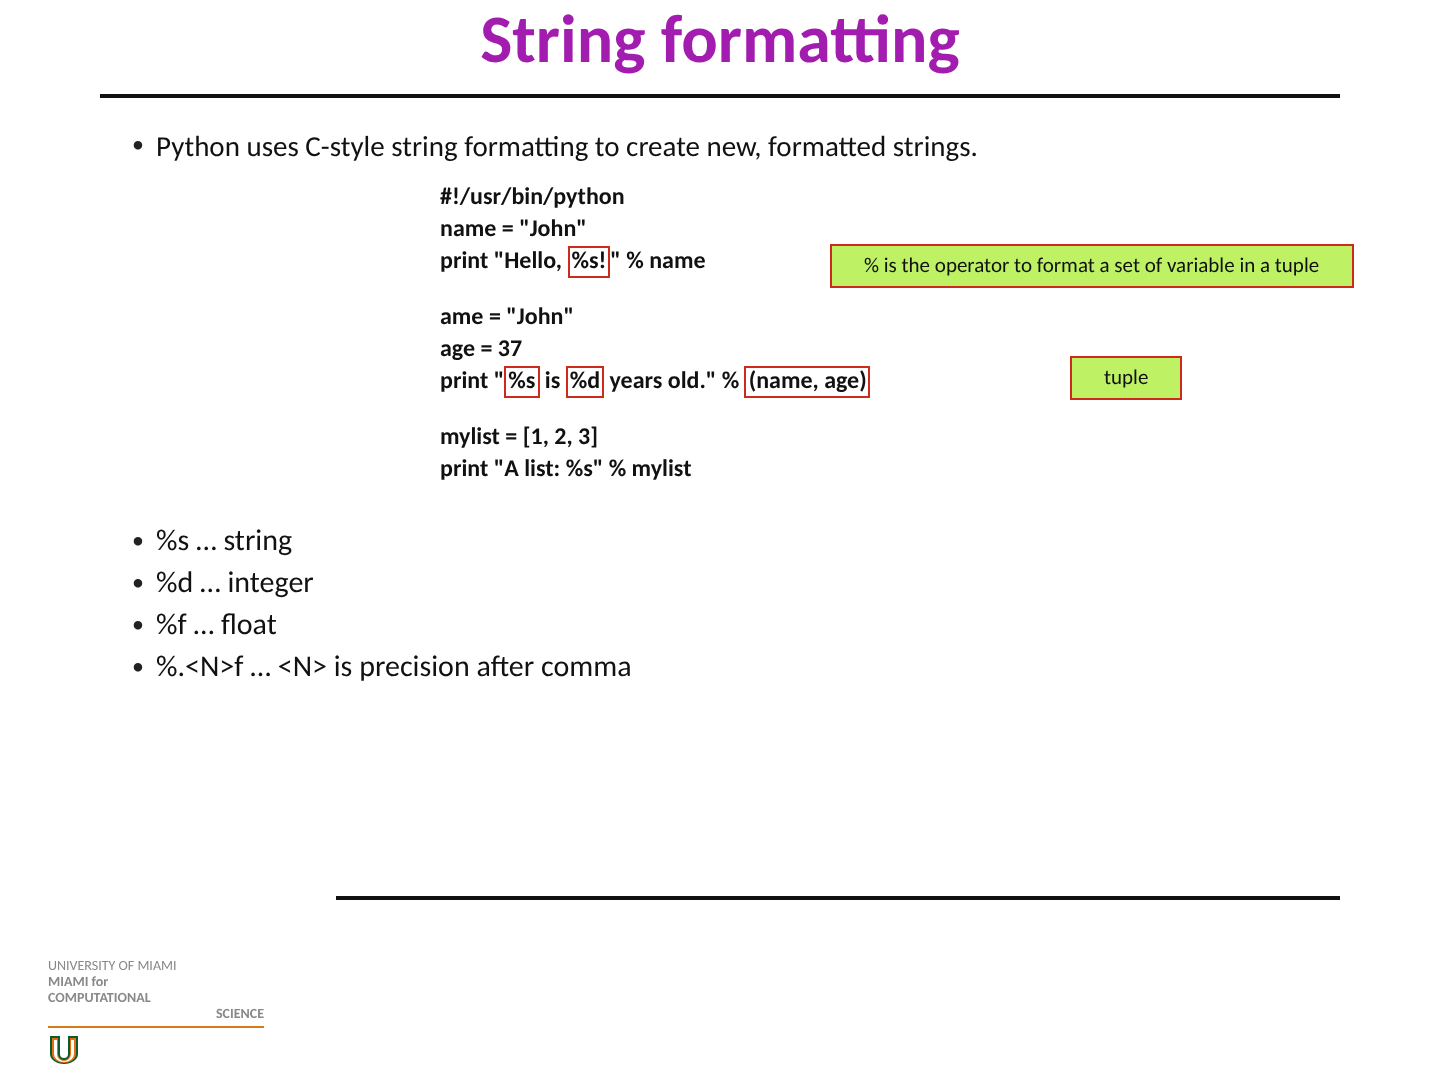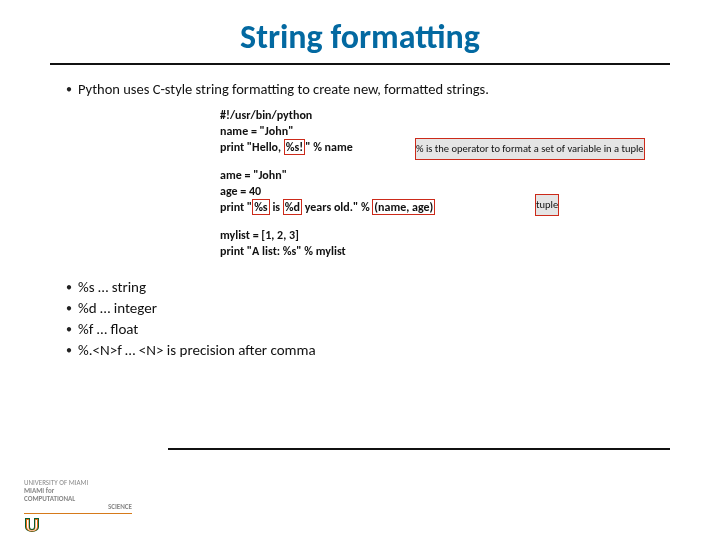--- a/index.html
+++ b/index.html
@@ -8,22 +8,21 @@
     height: 540px;
     background: #fff;
     font-family: Calibri, "Segoe UI", Arial, sans-serif;
     position: relative;
     overflow: hidden;
   }
   .title {
     font-size: 34px;
     font-weight: bold;
     text-align: center;
-    padding-top: 16px;
-    color: #0369a1;
+    color: #a21caf;
   }
   .hr-top {
     border-top: 2px solid #111;
     margin: 6px 50px 0 50px;
   }
   .content {
     padding: 14px 60px 0 60px;
     font-size: 14.5px;
     color: #111;
   }
@@ -57,22 +56,22 @@
     border: 1.5px solid #cc2a1a;
     padding: 0 1px;
     display: inline-block;
     line-height: 14px;
   }
   .callout-box {
     position: absolute;
     border: 1.5px solid #cc2a1a;
     font-size: 10.5px;
     font-weight: normal;
-    padding: 2px 0;
-    background: #e5e5e5;
+    padding: 2px 16px;
+    background: #bef264;
     white-space: nowrap;
   }
   .callout1 { left: 195px; top: 31px; }
   .callout2 { left: 315px; top: 87px; }
   .format-list {
     margin-top: 18px;
     margin-left: 0;
   }
   .format-list .bullet-row { margin-bottom: 1px; }
   .format-list .bullet-text { font-size: 15px; }
@@ -118,21 +117,21 @@
     <div class="bullet-text">Python uses C-style string formatting to create new, formatted strings.</div>
   </div>
 
   <div class="code-block">
     <div class="code-line">#!/usr/bin/python</div>
     <div class="code-line">name = "John"</div>
     <div class="code-line"><span>print "Hello, </span><span class="rbox">%s!</span><span>" % name</span></div>
     <div class="callout-box callout1">% is the operator to format a set of variable in a tuple</div>
     <div style="height:12px;"></div>
     <div class="code-line">ame = "John"</div>
-    <div class="code-line">age = 40</div>
+    <div class="code-line">age = 37</div>
     <div class="code-line"><span>print "</span><span class="rbox">%s</span><span> is </span><span class="rbox">%d</span><span> years old." % </span><span class="rbox">(name, age)</span></div>
     <div class="callout-box callout2">tuple</div>
     <div style="height:12px;"></div>
     <div class="code-line">mylist = [1, 2, 3]</div>
     <div class="code-line">print "A list: %s" % mylist</div>
   </div>
 
   <div class="format-list">
     <div class="bullet-row">
       <div class="bullet-dot">•</div>

